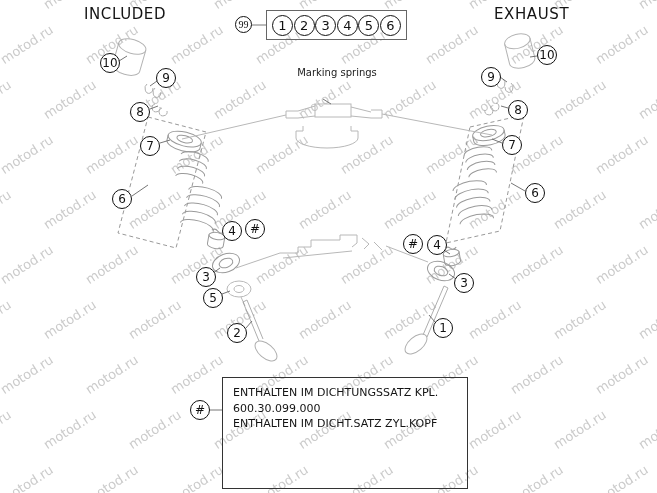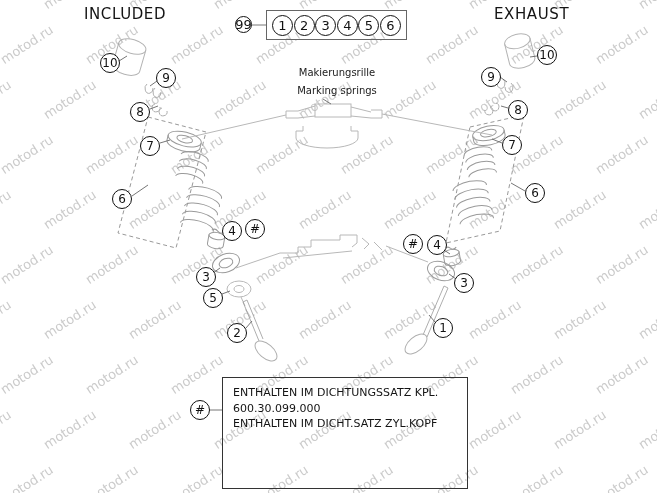--- a/index.html
+++ b/index.html
@@ -9,21 +9,21 @@
   #wm-layer{position:absolute;inset:0;z-index:0;pointer-events:none;}
   .wm{position:absolute;transform:rotate(-33deg);font-size:13px;white-space:nowrap;}
   
   #draw{position:absolute;left:0;top:0;z-index:1;}
   
   .hdr{position:absolute;z-index:2;font-size:15px;letter-spacing:.6px;color:#141414;}
   
   .co{position:absolute;z-index:3;box-sizing:border-box;width:20px;height:20px;border:1.7px solid #111;
       border-radius:50%;background:#fff;display:flex;align-items:center;justify-content:center;
       font-size:12px;line-height:1;color:#111;}
-  .co.small{width:17px;height:17px;font-size:13px;}
+  .co.small{width:17px;height:17px;font-size:10px;font-family:Liberation Serif, serif;}
   
   #legend-box{position:absolute;left:266px;top:10px;width:141px;height:30px;z-index:2;
       border:1px solid #666;display:flex;align-items:center;justify-content:space-between;
       padding:0 5px;box-sizing:border-box;background:transparent;}
   #legend-box .co{position:static;width:21px;height:21px;font-size:13px;flex:0 0 auto;}
   
   .ann{position:absolute;z-index:2;text-align:center;font-size:10px;color:#202020;transform:translateX(-50%);}
   .ann div{line-height:18px;}
   
   #note-box{position:absolute;left:222px;top:377px;width:246px;height:112px;z-index:2;
@@ -253,21 +253,20 @@
   <div id="legend-box">
     <div class="co">1</div>
     <div class="co">2</div>
     <div class="co">3</div>
     <div class="co">4</div>
     <div class="co">5</div>
     <div class="co">6</div>
   </div>
 
   <div class="ann" style="left:337px;top:64px;">
-    <div>Makierungsrille</div>
     <div>Marking springs</div>
   </div>
 
   <div class="co" style="left:100px;top:53px;">10</div>
   <div class="co" style="left:156px;top:68px;">9</div>
   <div class="co" style="left:130px;top:102px;">8</div>
   <div class="co" style="left:140px;top:136px;">7</div>
   <div class="co" style="left:112px;top:189px;">6</div>
   <div class="co" style="left:222px;top:221px;">4</div>
   <div class="co" style="left:245px;top:219px;">#</div>

